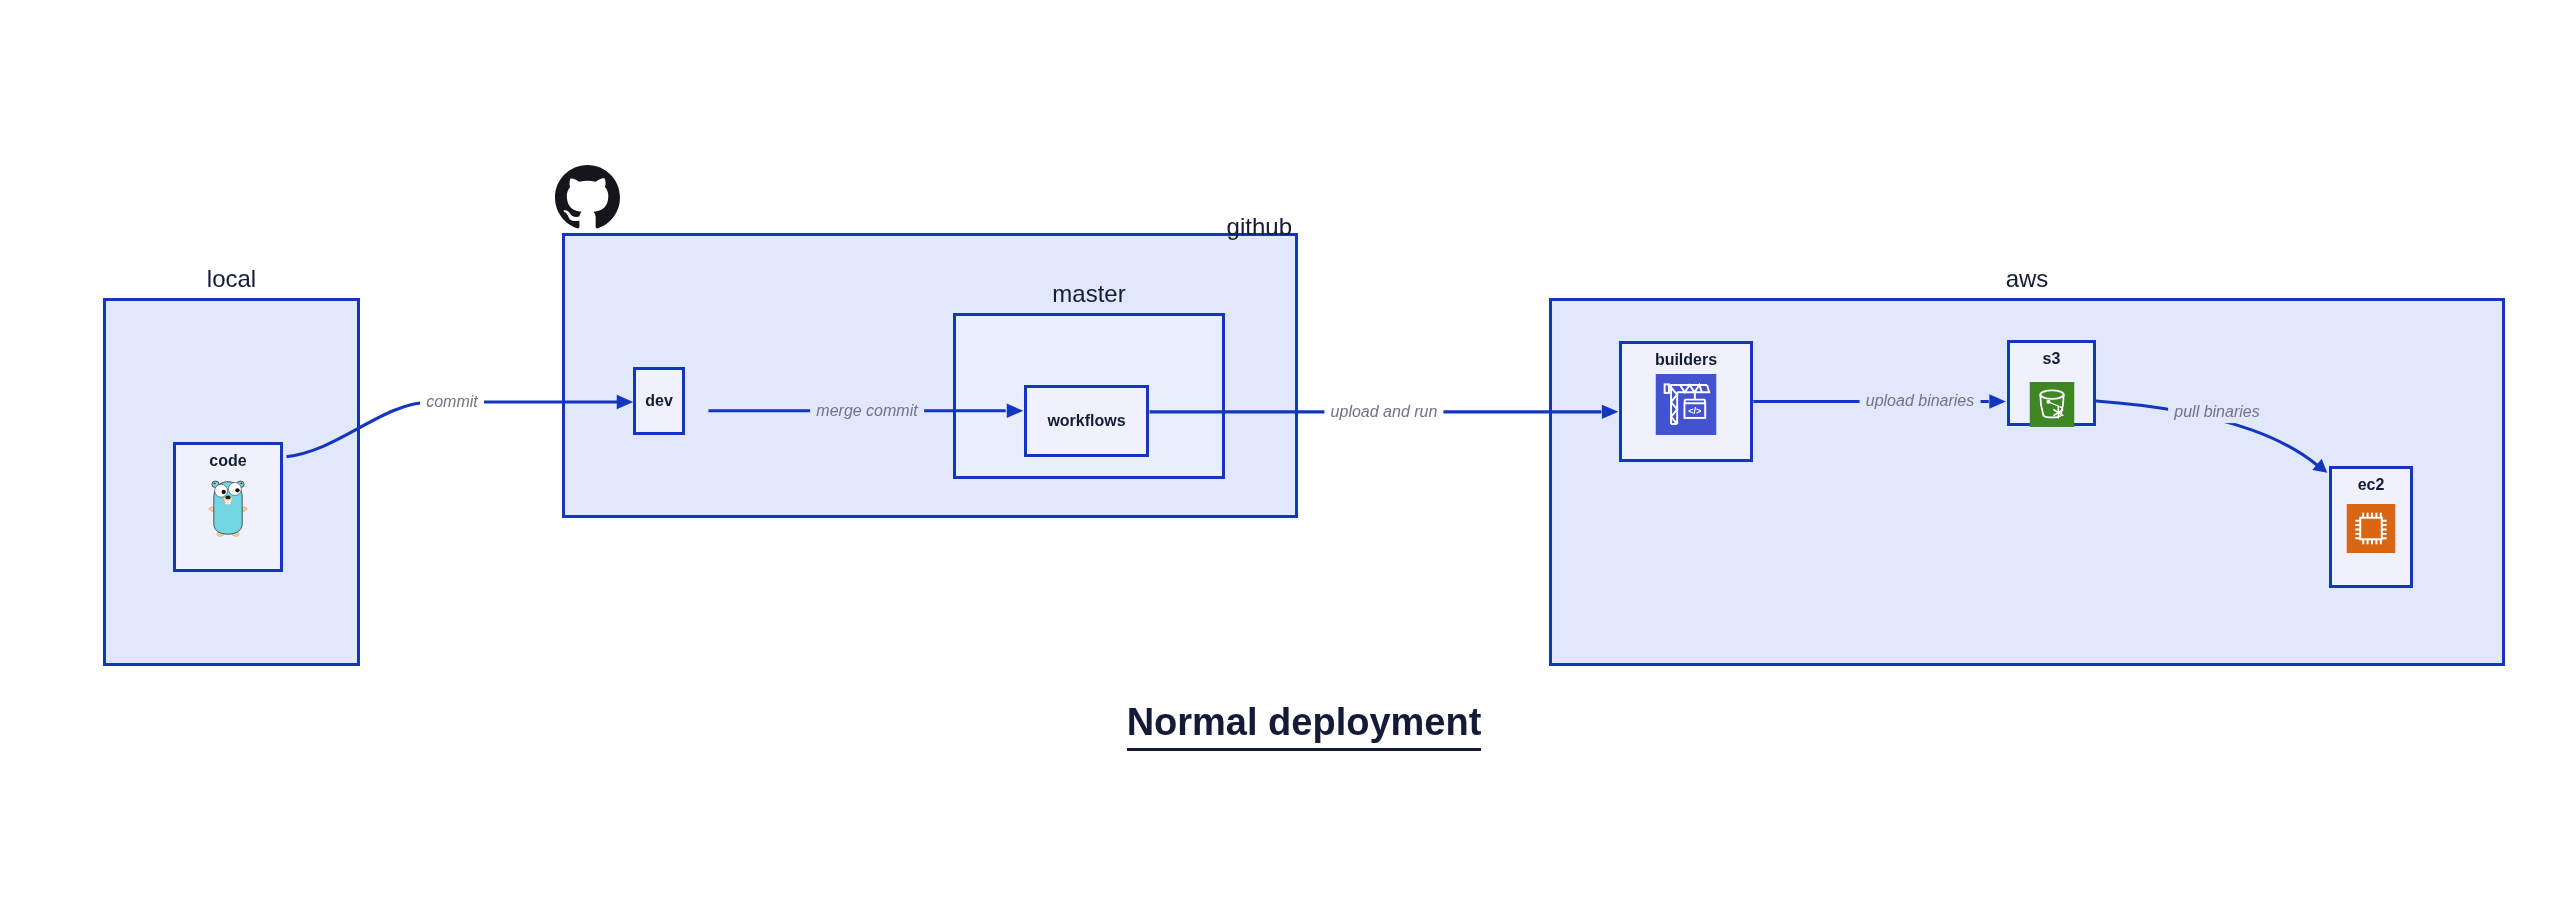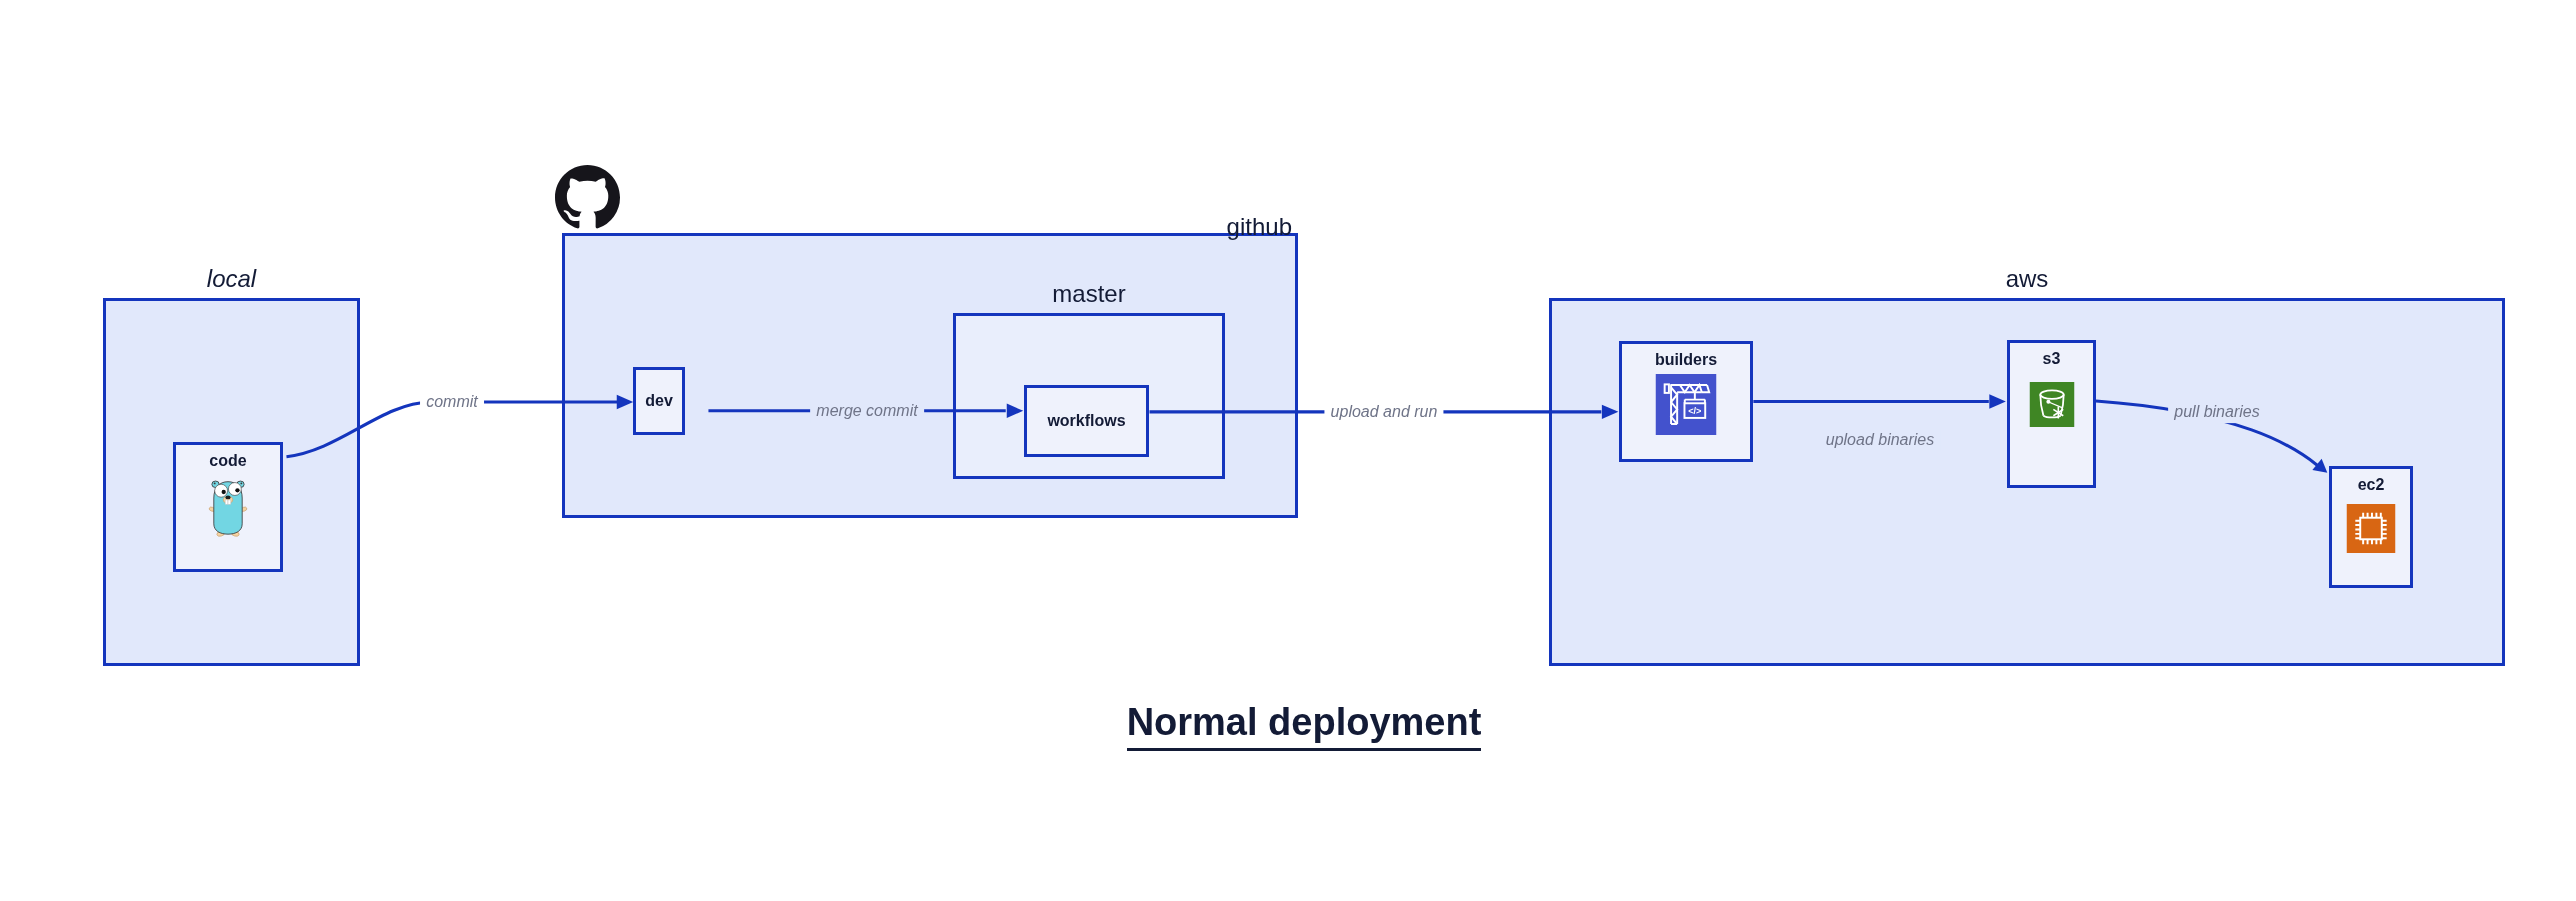--- a/index.html
+++ b/index.html
@@ -61,21 +61,21 @@
     color:var(--ink);font-size:38px;font-weight:700;z-index:5;
   }
   .diagram-title span{border-bottom:3.1px solid var(--ink);padding-bottom:4.6px;}
 </style>
 </head>
 <body>
 
 <div class="canvas">
 
   <div class="container" style="left:103px;top:298px;width:257px;height:368px;"></div>
-  <div class="container-label" style="left:103px;top:264px;width:257px;text-align:center;font-style:italic;">local</div>
+  <div class="container-label" style="left:103px;top:264px;width:257px;text-align:center;">local</div>
 
   <div class="container" style="left:562px;top:233px;width:736px;height:285px;"></div>
   <div class="container-label" style="left:1034px;top:212px;width:258px;text-align:right;">github</div>
 
   <div class="container nested" style="left:953px;top:313px;width:272px;height:166px;"></div>
   <div class="container-label" style="left:953px;top:279px;width:272px;text-align:center;">master</div>
 
   <div class="container" style="left:1549px;top:298px;width:956px;height:368px;"></div>
   <div class="container-label" style="left:1549px;top:264px;width:956px;text-align:center;">aws</div>
 
@@ -131,21 +131,21 @@
         <line x1="64.5" y1="30" x2="64.5" y2="42"></line>
         <line x1="48" y1="42" x2="81" y2="42"></line>
         <line x1="48" y1="42" x2="48" y2="48"></line>
         <line x1="81" y1="42" x2="81" y2="48"></line>
         <rect x="47.5" y="48" width="34" height="24"></rect>
       </g>
       <text x="64.5" y="65.5" fill="#ffffff" font-size="15" font-weight="700" text-anchor="middle" font-family="Liberation Sans, sans-serif">&lt;/&gt;</text>
     </svg>
   </div>
 
-  <div class="node" style="left:2007px;top:340px;width:89px;height:148px;">
+  <div class="node" style="left:2007px;top:340px;width:89px;height:86px;">
     <div class="node-label">s3</div>
     <svg class="node-icon" style="top:39px;" width="45" height="45" viewBox="0 0 100 100">
       <rect x="0" y="0" width="100" height="100" fill="var(--s3-icon)"></rect>
       <g stroke="#ffffff" fill="none">
         <ellipse cx="50" cy="28" rx="26" ry="9.5" stroke-width="4"></ellipse>
         <path d="M24,28 C24,42 27,62 31,75" stroke-width="4"></path>
         <path d="M76,28 C76,42 73,62 69,75" stroke-width="4"></path>
         <path d="M31,75 C38,80 62,80 69,75" stroke-width="4"></path>
         <line x1="44" y1="45" x2="72" y2="57" stroke-width="3"></line>
         <g stroke-width="3.5">
@@ -208,21 +208,21 @@
       <polygon points="1986,797 1954,783 1954,811"></polygon>
       <polygon points="3141,799 3109,785 3109,813"></polygon>
       <polygon points="3893,779 3861,765 3861,793"></polygon>
       <polygon points="4517,917 4488,912 4506,890"></polygon>
     </g>
   </svg>
 
   <div class="edge-label on-white" style="left:452px;top:402px;">commit</div>
   <div class="edge-label on-fill" style="left:867px;top:411px;">merge commit</div>
   <div class="edge-label on-white" style="left:1384px;top:412px;">upload and run</div>
-  <div class="edge-label on-fill" style="left:1880px;top:401px;margin-top:39px;">upload binaries</div>
+  <div class="edge-label on-fill" style="left:1920px;top:401px;">upload binaries</div>
   <div class="edge-label on-fill" style="left:2217px;top:412px;">pull binaries</div>
 
   <div class="diagram-title">
     <span>Normal deployment</span>
   </div>
 
 </div>
 
 
 </body></html>

